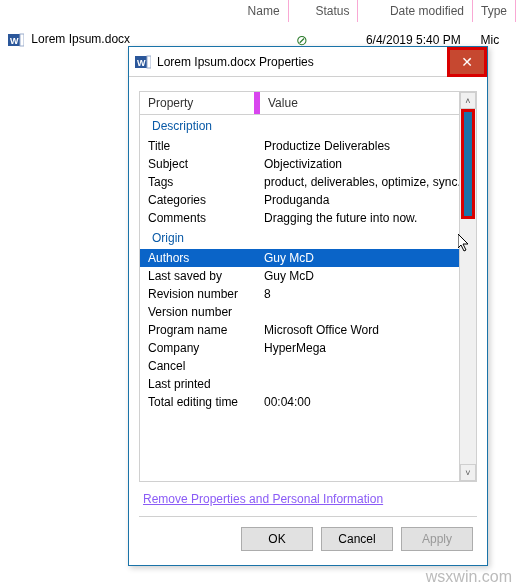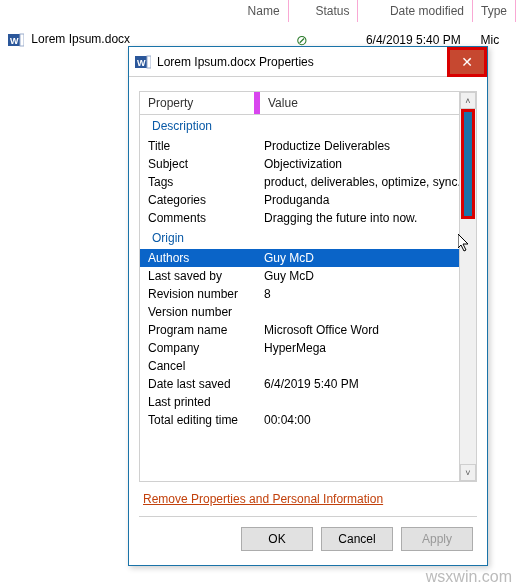--- a/index.html
+++ b/index.html
@@ -23,21 +23,21 @@
   .props-head { display: flex; border-bottom: 1px solid #d0d0d0; }
   .props-head div { padding: 4px 8px; font-size: 12px; color: #333; border-right: 6px solid #d946ef; }
   .col-prop { width: 120px; }
   .col-val { flex: 1; }
   .props-body { flex: 1; overflow-y: auto; position: relative; }
   .section { color: #0a5aa7; padding: 4px 12px; font-size: 12px; }
   .row { display: flex; padding: 2px 0 2px 8px; font-size: 12px; }
   .row .p { width: 116px; }
   .row .v { flex: 1; white-space: nowrap; overflow: hidden; text-overflow: ellipsis; }
   .row.sel { background: #0a64c8; color: #fff; }
-  .link { color: #c2410c; text-decoration: underline; padding: 10px 4px; font-size: 12px; cursor: pointer; }
+  .link { color: #8b5cf6; text-decoration: underline; padding: 10px 4px; font-size: 12px; cursor: pointer; }
   .btnbar { display: flex; justify-content: flex-end; gap: 8px; padding: 10px 4px 4px; border-top: 1px solid #d0d0d0; }
   .btn { min-width: 72px; padding: 4px 14px; font-size: 12px; background: #e1e1e1; border: 1px solid #acacac; cursor: pointer; }
   .btn.disabled { color: #999; }
   .scrollbar-v { position: absolute; right: 0; top: 0; bottom: 0; width: 17px; background: #f0f0f0; border-left: 1px solid #d0d0d0; }
   .sb-btn { height: 17px; background: #f0f0f0; border: 1px solid #cfcfcf; color: #555; display: flex; align-items: center; justify-content: center; font-size: 9px; cursor: pointer; }
   .sb-thumb { position: absolute; left: 1px; right: 1px; top: 17px; height: 110px; background: #1a73a8; border: 3px solid #d90000; cursor: pointer; }
   .watermark { position: absolute; right: 4px; bottom: 2px; font-size: 16px; color: #bbb; }
   .cursor { position: absolute; left: 458px; top: 234px; width: 12px; height: 18px; pointer-events: none; }
 </style>
 </head>
@@ -133,24 +133,20 @@
           </div>
         <div class="row">
             <div class="p">Company</div>
             <div class="v">HyperMega</div>
           </div>
         <div class="row">
             <div class="p">Cancel</div>
             <div class="v"></div>
           </div>
         <div class="row">
-            <div class="p">Date last saved</div>
-            <div class="v">6/4/2019 5:40 PM</div>
-          </div>
-        <div class="row">
             <div class="p">Last printed</div>
             <div class="v"></div>
           </div>
         <div class="row">
             <div class="p">Total editing time</div>
             <div class="v">00:04:00</div>
           </div>
       </div>
       <div class="scrollbar-v">
         <div class="sb-btn">

